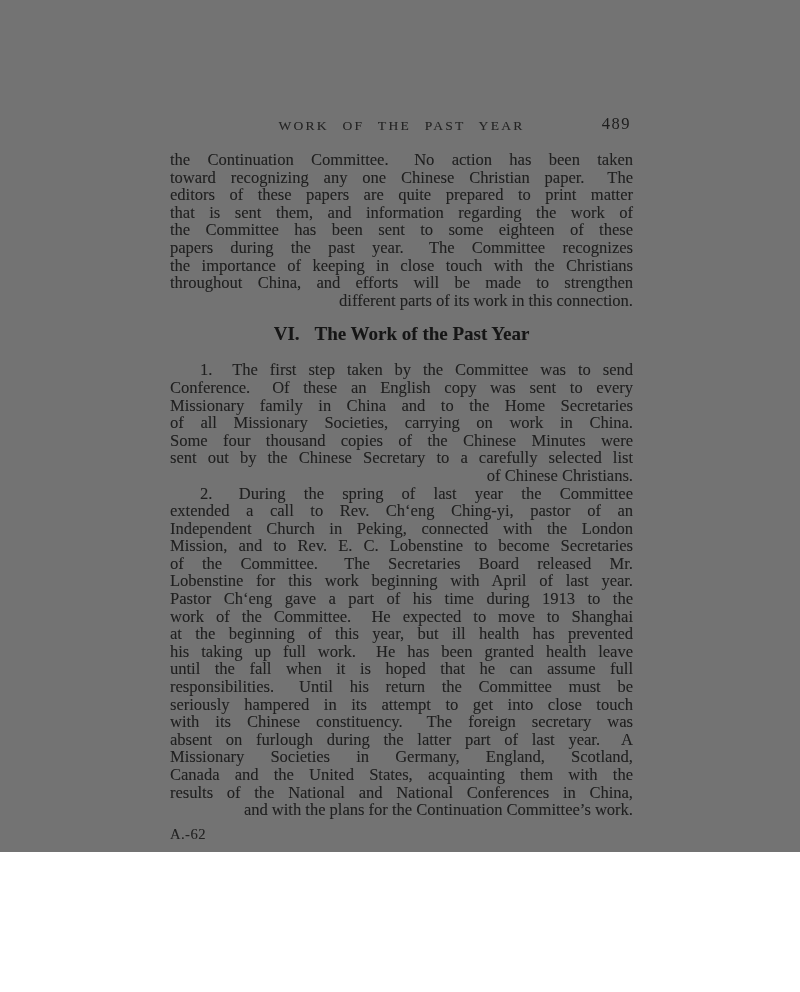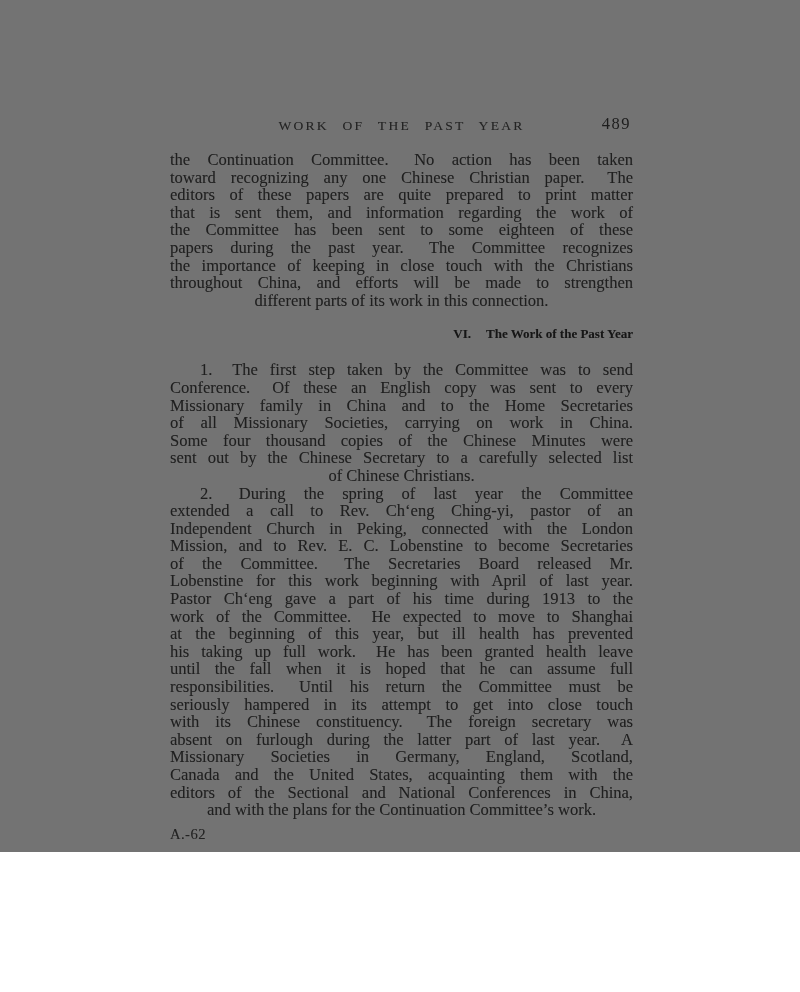--- a/index.html
+++ b/index.html
@@ -27,25 +27,25 @@
   
   .text-column{
     position:absolute;left:170px;top:151px;width:463px;
   }
   .line{
     font-size:16.5px;line-height:17.6px;height:17.6px;
     text-align:justify;text-align-last:justify;
     color:#1f1f1f;text-shadow:0.2px 0.2px 0 rgba(25,25,25,0.28);
     overflow:visible;white-space:normal;
   }
-  .line.last{text-align:center;text-align-last:auto;}
+  .line.last{text-align:right;text-align-last:auto;}
   .line.indent{text-indent:30px;}
   .section-heading{
-    margin:13px 0 15px 0;text-align:right;
-    font-size:13px;line-height:24px;font-weight:bold;color:#161616;
+    margin:13px 0 15px 0;text-align:center;
+    font-size:19px;line-height:24px;font-weight:bold;color:#161616;
     text-shadow:0.2px 0.2px 0 rgba(20,20,20,0.25);
   }
   .section-number{margin-right:15px;}
   .sig-line{
     margin-top:7px;font-size:14.5px;letter-spacing:0.5px;color:#222222;
     text-shadow:0.2px 0.2px 0 rgba(25,25,25,0.25);
   }
 </style>
 </head>
 <body>
@@ -86,18 +86,18 @@
       <div class="line">work of the Committee.  He expected to move to Shanghai</div>
       <div class="line">at the beginning of this year, but ill health has prevented</div>
       <div class="line">his taking up full work.  He has been granted health leave</div>
       <div class="line">until the fall when it is hoped that he can assume full</div>
       <div class="line">responsibilities.  Until his return the Committee must be</div>
       <div class="line">seriously hampered in its attempt to get into close touch</div>
       <div class="line">with its Chinese constituency.  The foreign secretary was</div>
       <div class="line">absent on furlough during the latter part of last year.  A</div>
       <div class="line">Missionary Societies in Germany, England, Scotland,</div>
       <div class="line">Canada and the United States, acquainting them with the</div>
-      <div class="line">editors of the Sectional and National Conferences in China,</div>
+      <div class="line">results of the National and National Conferences in China,</div>
       <div class="line last">and with the plans for the Continuation Committee’s work.</div>
       <div class="sig-line">A.-62</div>
     </main>
 
 </div>
 
 </body></html>

